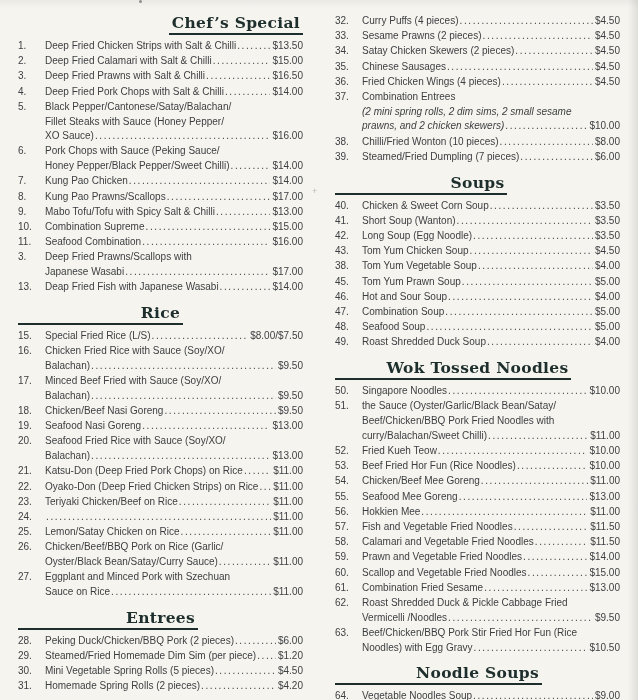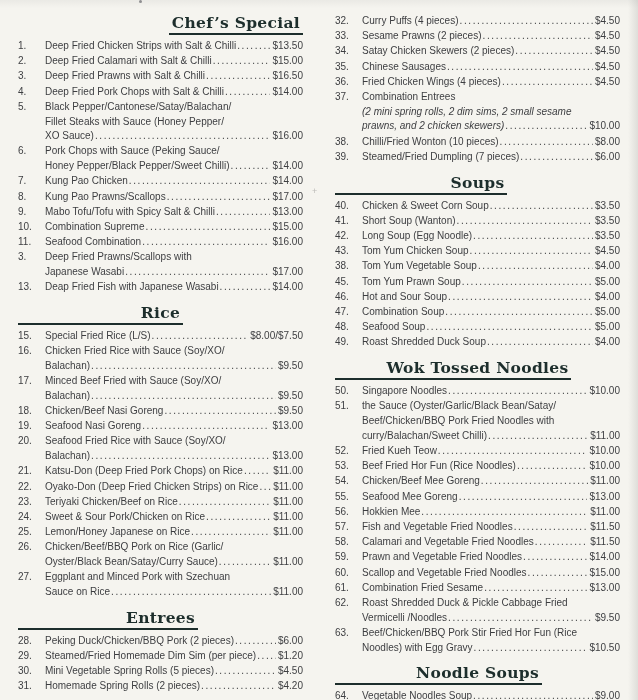--- a/index.html
+++ b/index.html
@@ -325,31 +325,30 @@
                 <span class="t">Teriyaki Chicken/Beef on Rice</span>
                 <span class="dots"></span>
                 <span class="price">$11.00</span>
               </div>
             </div>
           </div>
           <div class="item">
             <span class="num">24.</span>
             <div class="content">
               <div class="line">
-                <span class="t">Sweet &amp; Sour Pork/Chicken on Rice</span>
                 <span class="dots"></span>
                 <span class="price">$11.00</span>
               </div>
             </div>
           </div>
           <div class="item">
             <span class="num">25.</span>
             <div class="content">
               <div class="line">
-                <span class="t">Lemon/Honey Japanese on Rice</span>
+                <span class="t">Lemon/Satay Chicken on Rice</span>
                 <span class="dots"></span>
                 <span class="price">$11.00</span>
               </div>
             </div>
           </div>
           <div class="item">
             <span class="num">26.</span>
             <div class="content">
               <div class="line">
                 <span class="t">Chicken/Beef/BBQ Pork on Rice (Garlic/</span>

